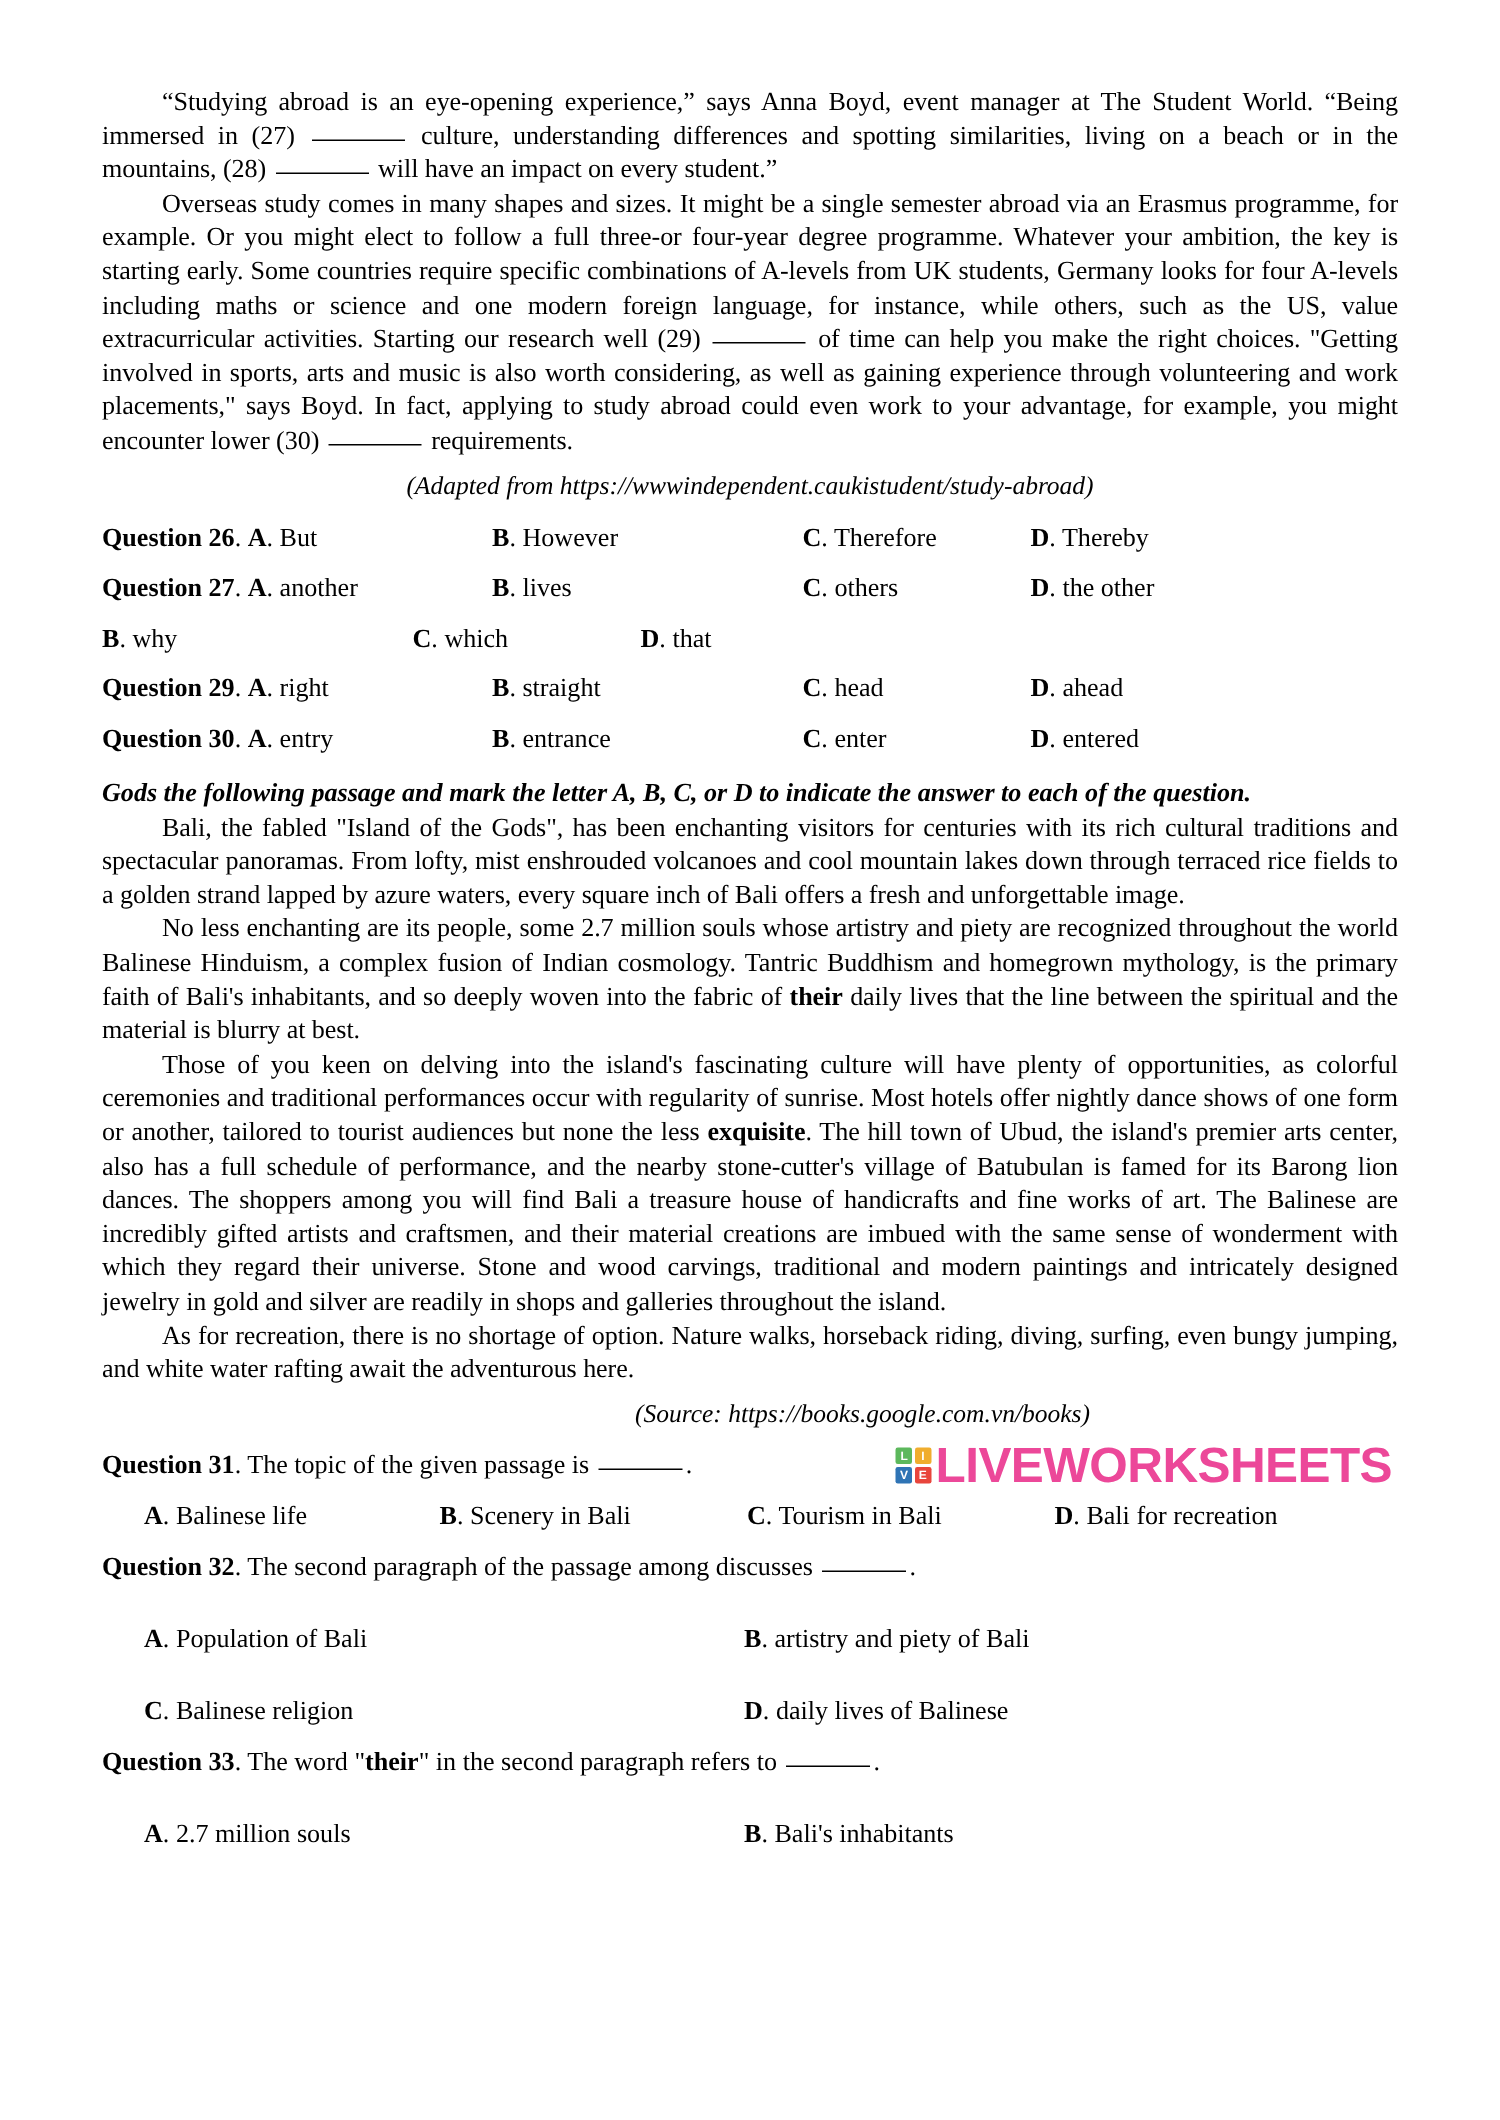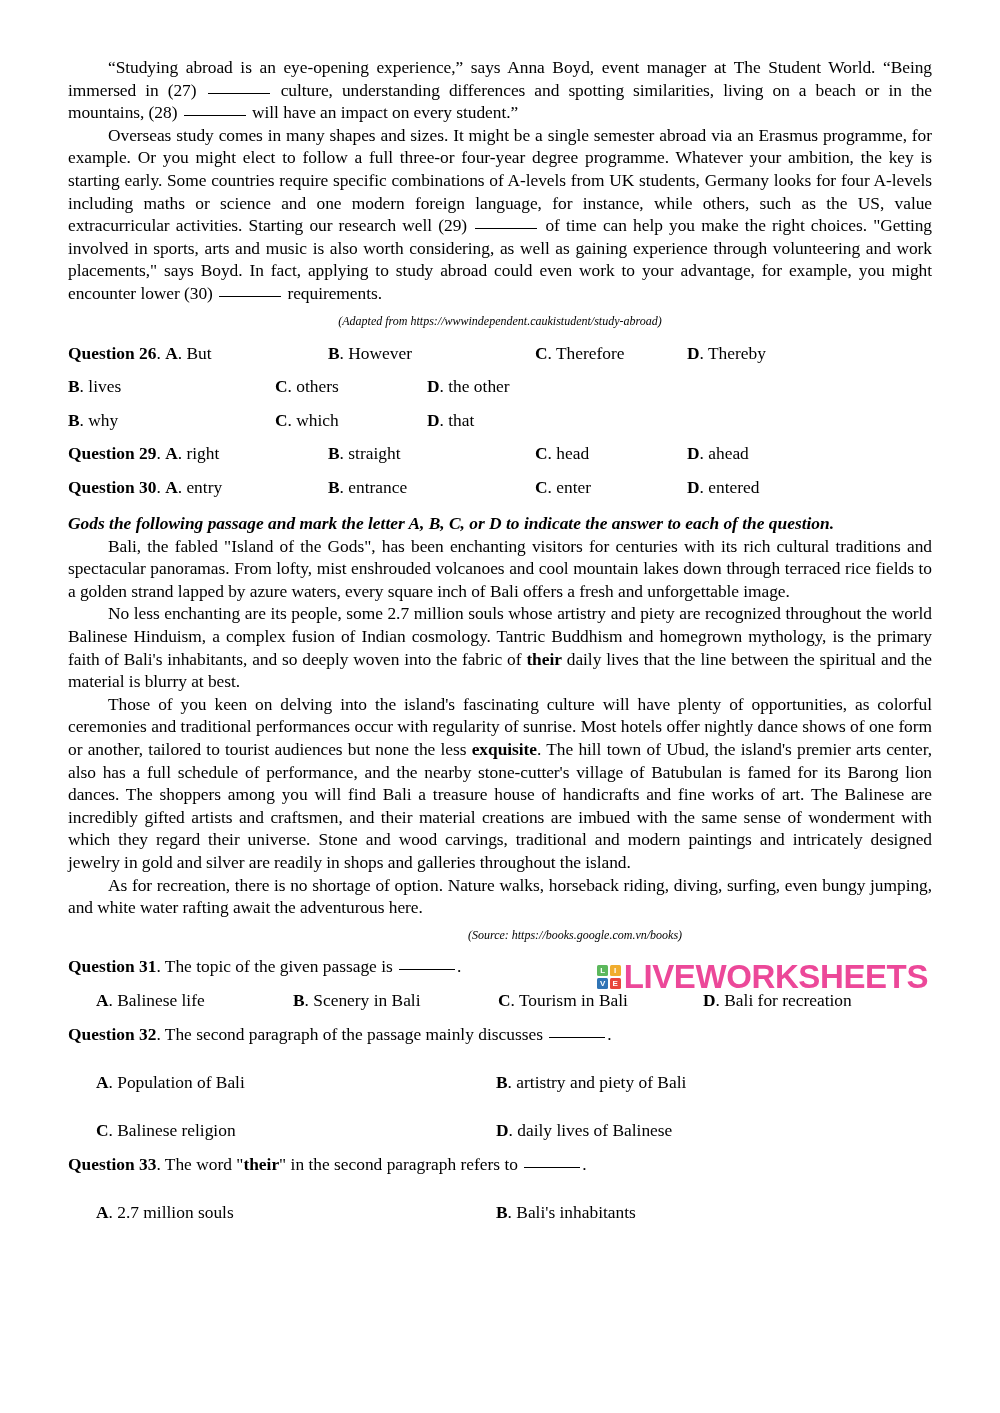--- a/index.html
+++ b/index.html
@@ -34,21 +34,21 @@
   .blank {
     display: inline-block;
     border-bottom: 1.4px solid #000;
     width: 62px;
     vertical-align: 2px;
     margin: 0 2px;
   }
   .blank.sm { width: 56px; }
   .src-line {
     margin: 9px 0 0 0;
-    font-size: 12px;
+    font-size: 17px;
     font-style: italic;
     text-align: center;
   }
   .src-line.right {
     text-align: center;
     padding-left: 150px;
   }
   .qrow {
     display: flex;
     align-items: center;
@@ -166,20 +166,23 @@
     <div class="qrow">
       <span class="c1">
         <b>Question 26</b><span>.</span>&nbsp;<b>A</b><span>. But</span>
       </span>
       <span class="c2"><b>B</b><span>. However</span></span>
       <span class="c3"><b>C</b><span>. Therefore</span></span>
       <span class="c4"><b>D</b><span>. Thereby</span></span>
     </div>
 
     <div class="qrow">
+      <span class="c1">
+        <b>Question 27</b><span>.</span>&nbsp;<b>A</b><span>. another</span>
+      </span>
       <span class="c2"><b>B</b><span>. lives</span></span>
       <span class="c3"><b>C</b><span>. others</span></span>
       <span class="c4"><b>D</b><span>. the other</span></span>
     </div>
 
     <div class="qrow">
       <span class="c2"><b>B</b><span>. why</span></span>
       <span class="c3"><b>C</b><span>. which</span></span>
       <span class="c4"><b>D</b><span>. that</span></span>
     </div>
@@ -228,21 +231,21 @@
     <span class="blank sm"></span><span>.</span>
   </div>
   <div class="opt-row-4">
     <span class="o1"><b>A</b><span>. Balinese life</span></span>
     <span class="o2"><b>B</b><span>. Scenery in Bali</span></span>
     <span class="o3"><b>C</b><span>. Tourism in Bali</span></span>
     <span class="o4"><b>D</b><span>. Bali for recreation</span></span>
   </div>
 
   <div class="qstem">
-    <b>Question 32</b><span>. The second paragraph of the passage mainly discusses</span>
+    <b>Question 32</b><span>. The second paragraph of the passage among discusses</span>
     <span class="blank sm"></span><span>.</span>
   </div>
   <div class="opt-row-2">
     <span class="h1"><b>A</b><span>. Population of Bali</span></span>
     <span class="h2"><b>B</b><span>. artistry and piety of Bali</span></span>
   </div>
   <div class="opt-row-2">
     <span class="h1"><b>C</b><span>. Balinese religion</span></span>
     <span class="h2"><b>D</b><span>. daily lives of Balinese</span></span>
   </div>

